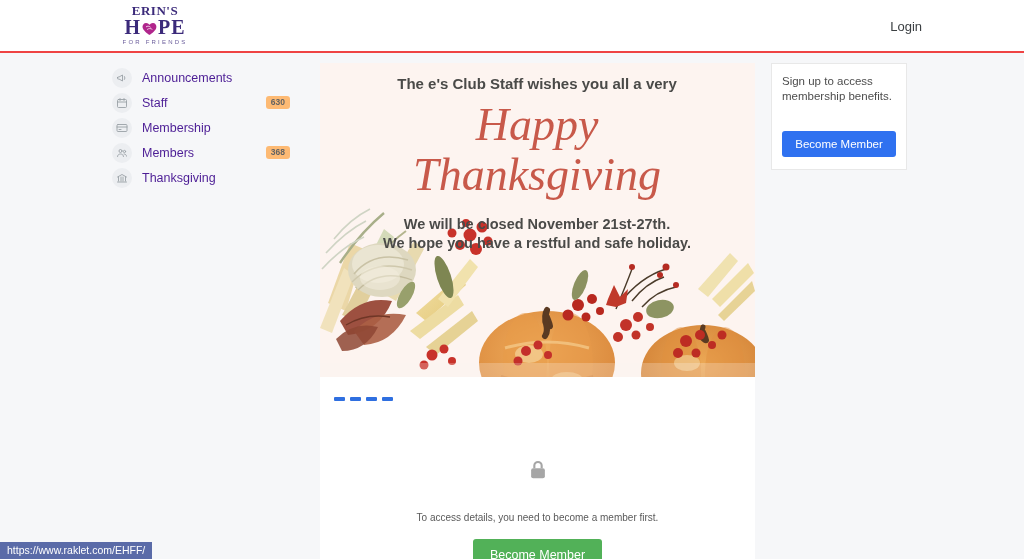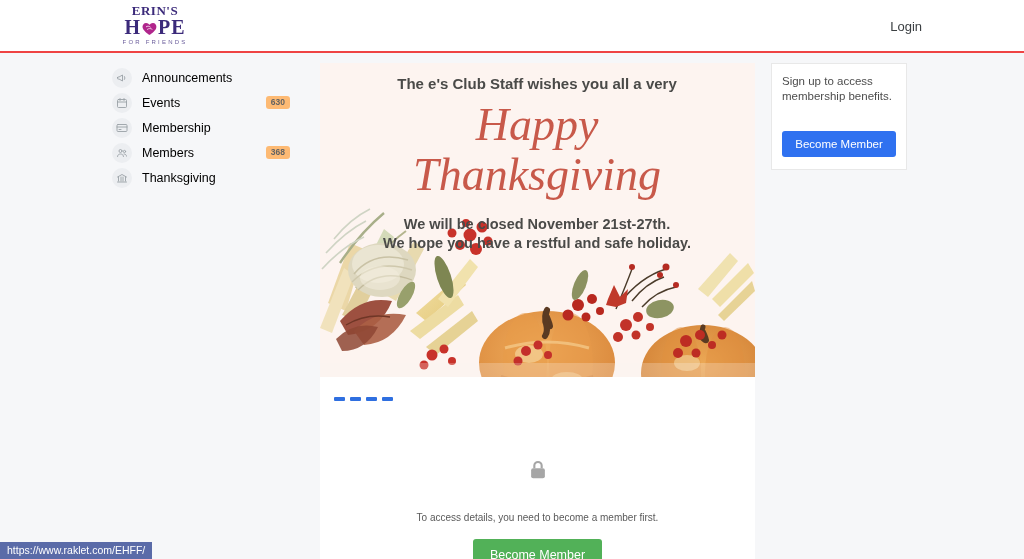--- a/index.html
+++ b/index.html
@@ -111,21 +111,21 @@
     background: #eceef1;
     display: flex;
     align-items: center;
     justify-content: center;
     flex: none;
     margin-right: 10px;
   }
   .nav-icon svg { display: block; }
   .nav-label {
     font-size: 12.5px;
-    color: #000000;
+    color: #4c1d95;
     white-space: nowrap;
   }
   .nav-badge {
     position: absolute;
     right: 12px;
     background: #fdba74;
     border-radius: 3px;
     font-size: 8.5px;
     font-weight: bold;
     color: #636363;
@@ -271,21 +271,21 @@
       <span class="nav-label">Announcements</span>
     </div>
 
     <div class="nav-item">
       <span class="nav-icon">
         <svg viewBox="0 0 24 24" width="12" height="12" fill="none" stroke="#9aa0a6" stroke-width="1.8" stroke-linecap="round" stroke-linejoin="round">
           <rect x="3" y="5" width="18" height="16" rx="2"></rect>
           <path d="M3 10h18M8 3v4M16 3v4"></path>
         </svg>
       </span>
-      <span class="nav-label">Events</span>
+      <span class="nav-label">Staff</span>
       <span class="nav-badge">630</span>
     </div>
 
     <div class="nav-item">
       <span class="nav-icon">
         <svg viewBox="0 0 24 24" width="12" height="12" fill="none" stroke="#9aa0a6" stroke-width="1.8" stroke-linecap="round" stroke-linejoin="round">
           <rect x="2" y="5" width="20" height="14" rx="2"></rect>
           <path d="M2 10h20M6 15h4"></path>
         </svg>
       </span>

